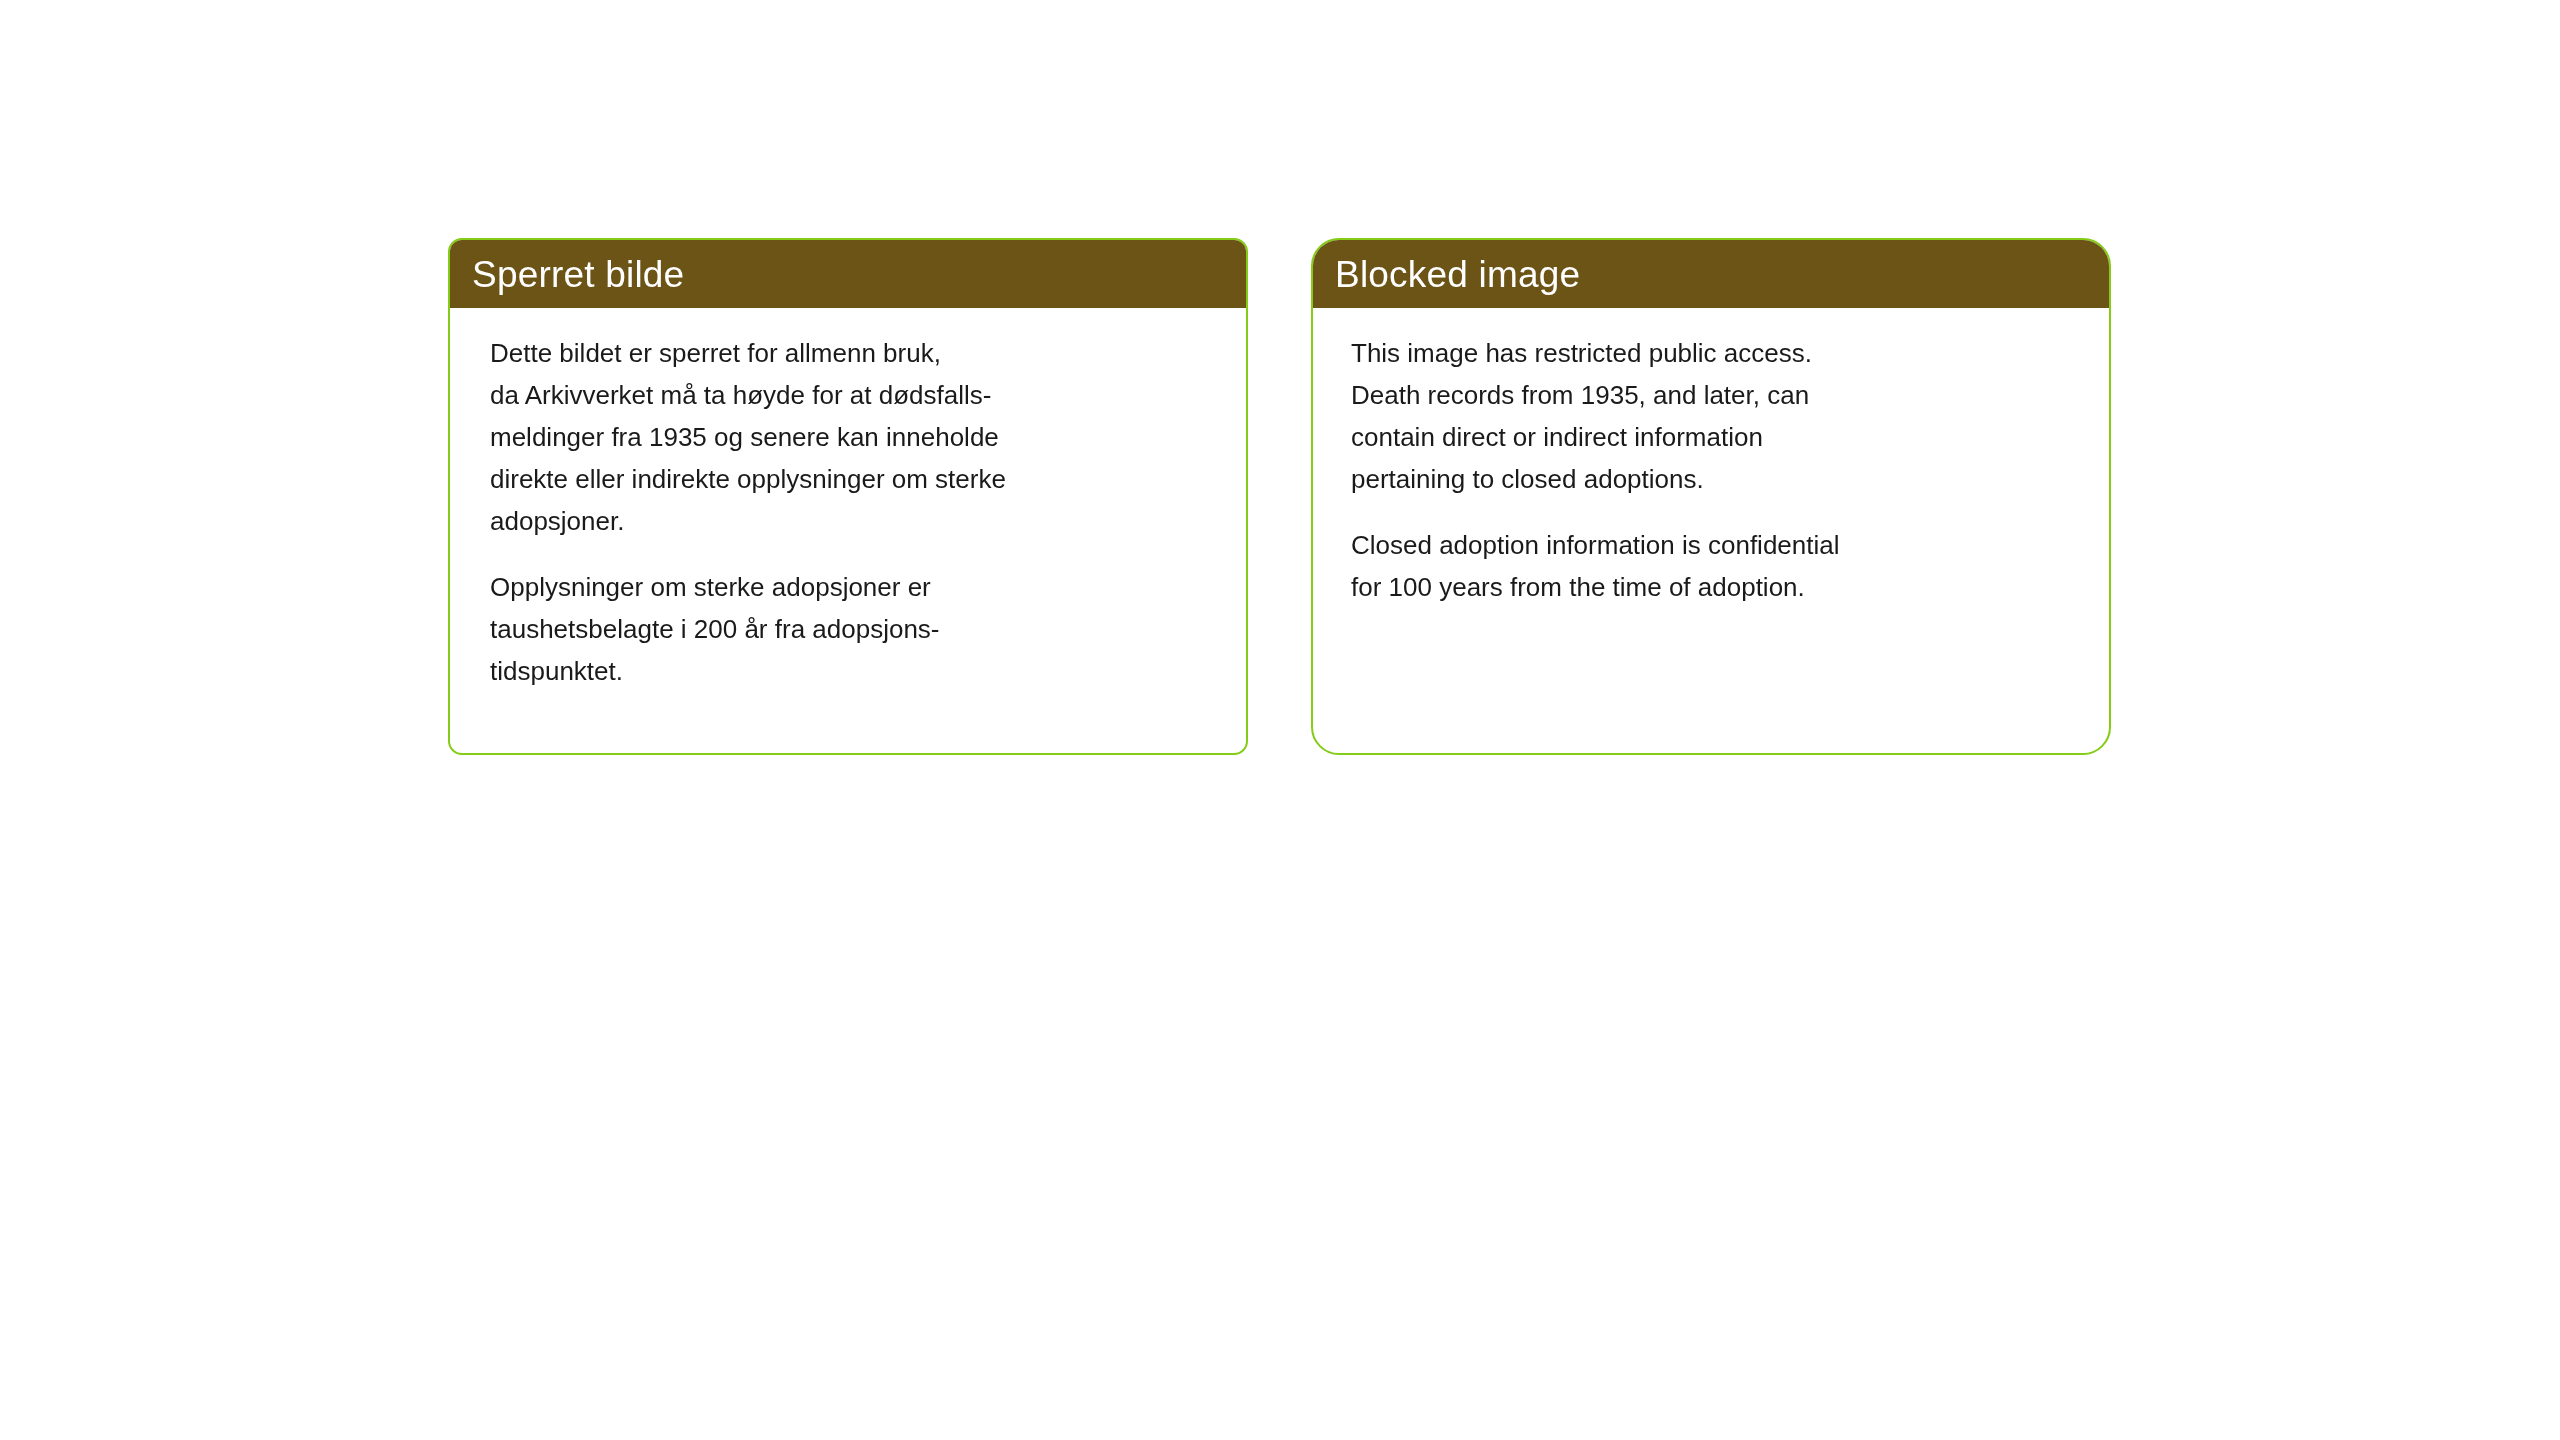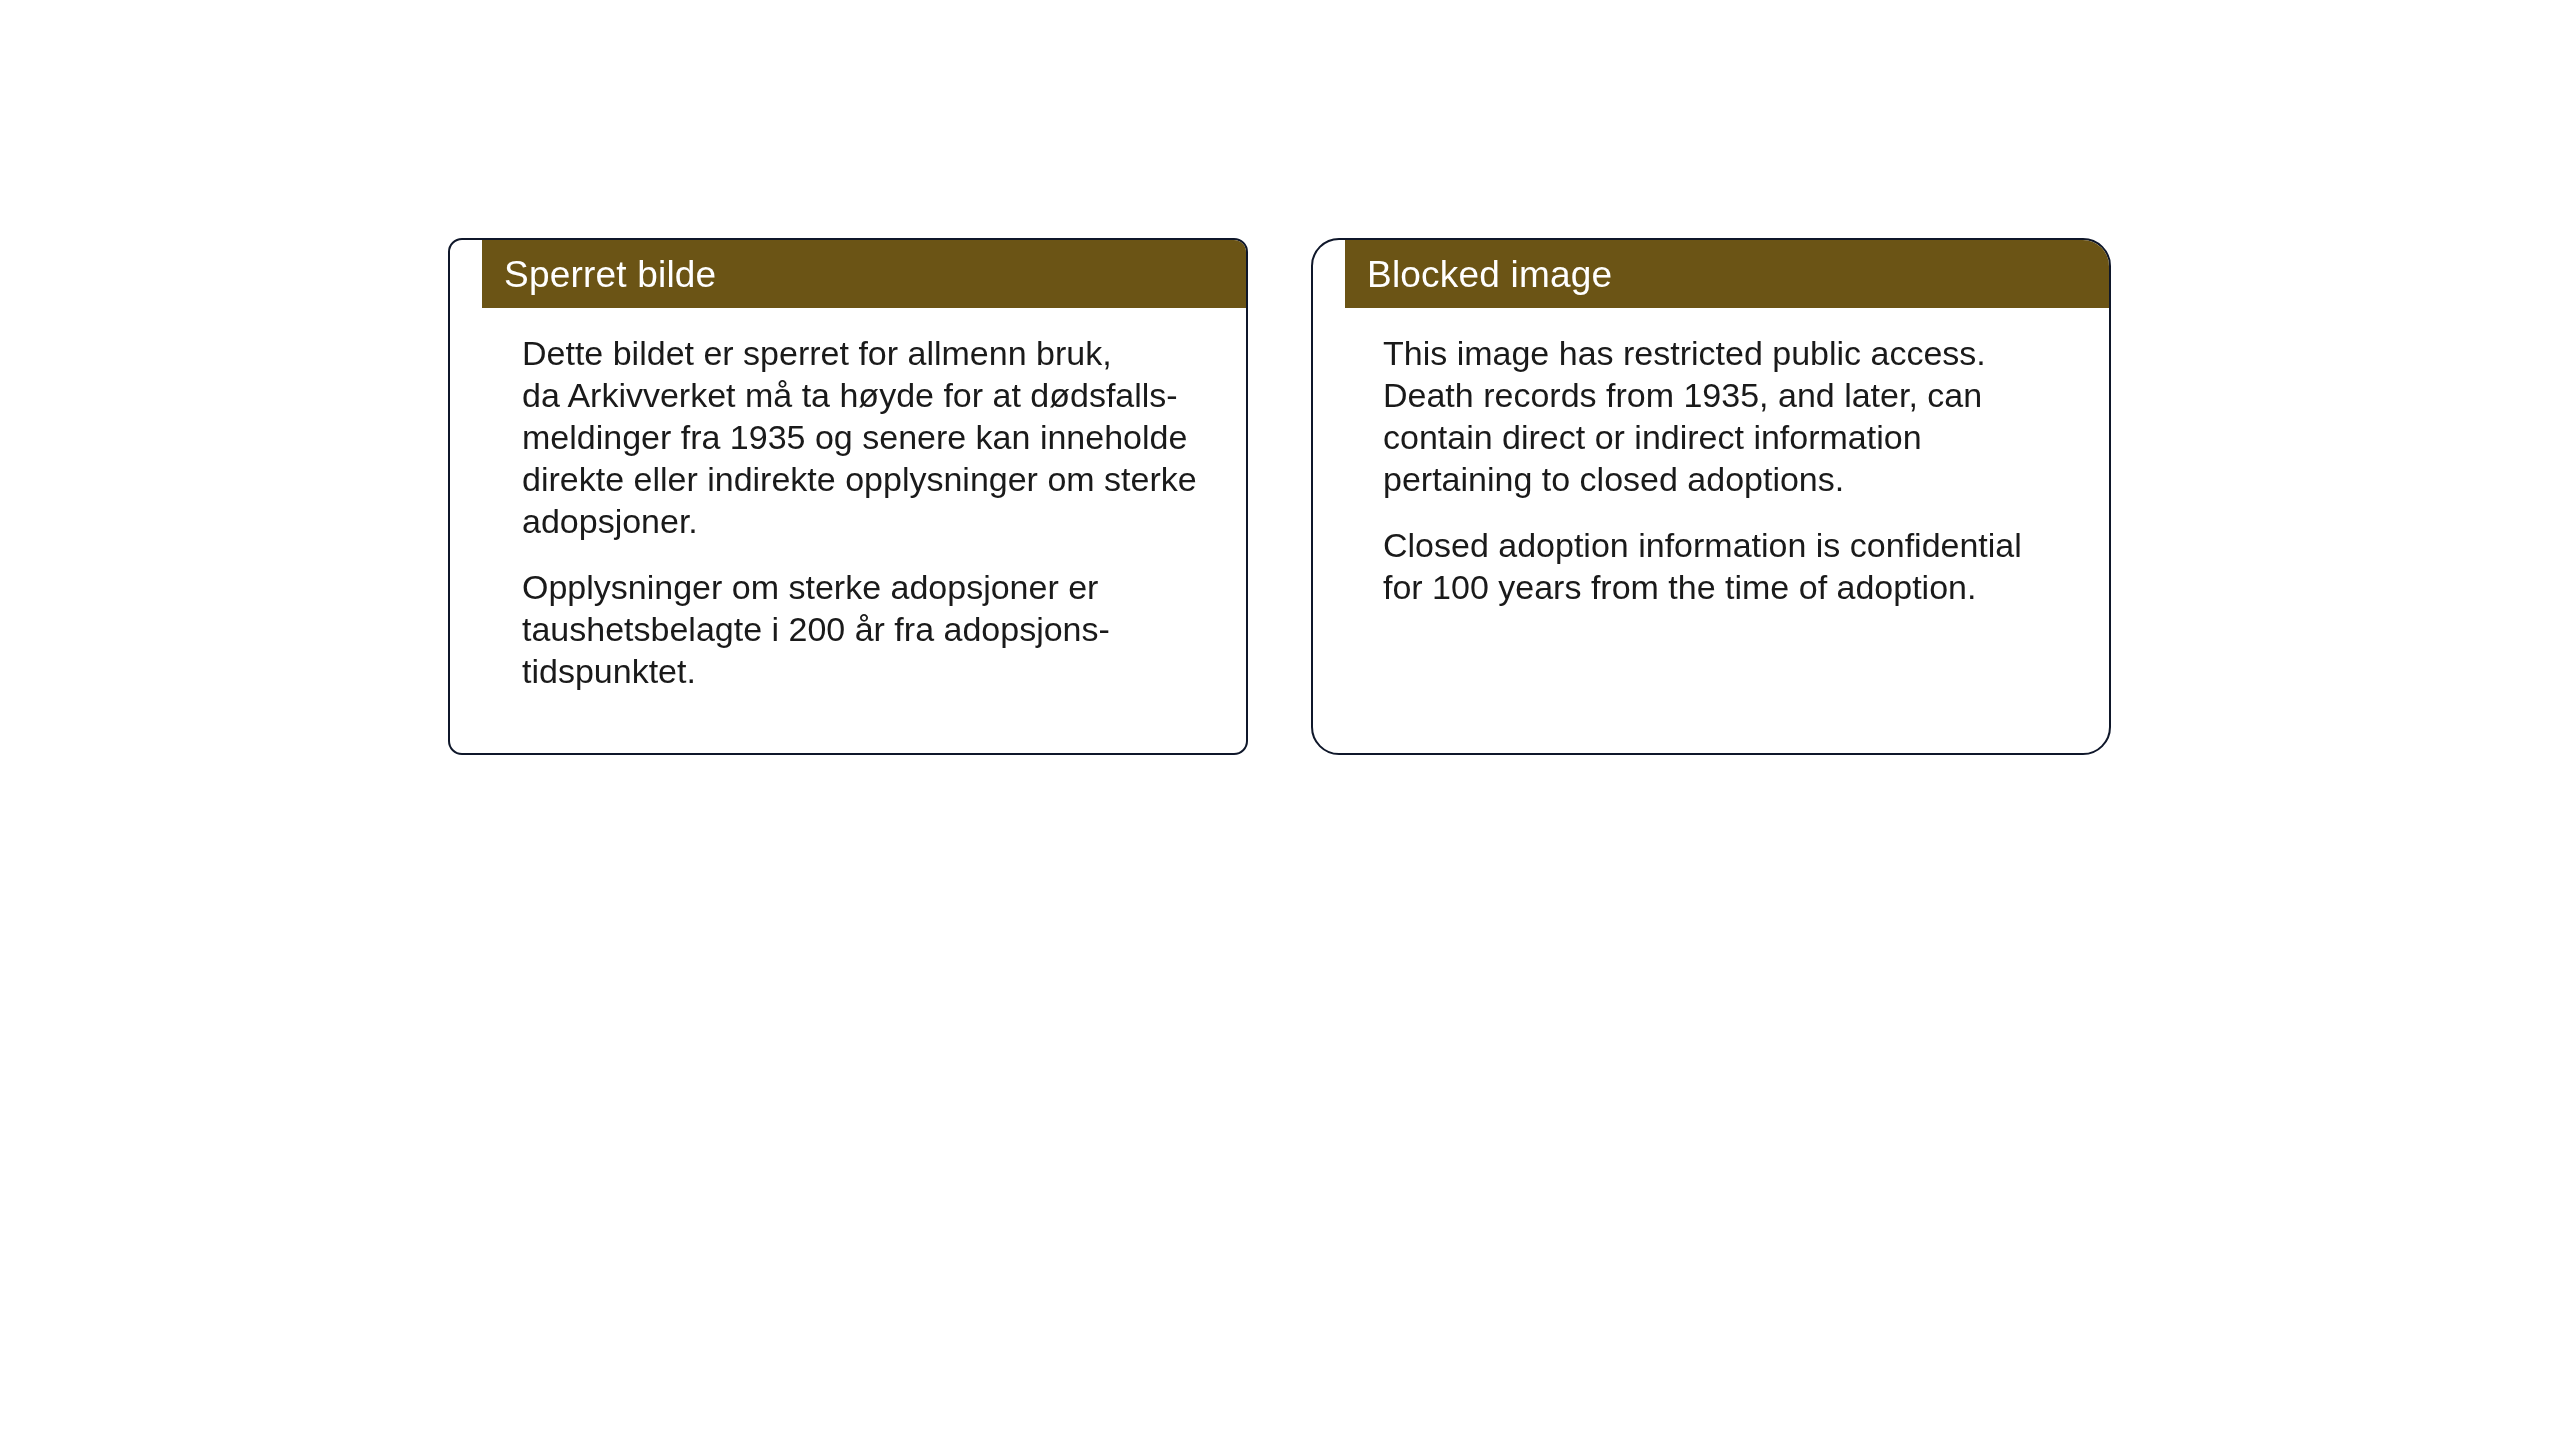--- a/index.html
+++ b/index.html
@@ -15,42 +15,41 @@
   .stage {
     position: relative;
     width: 2560px;
     height: 1440px;
     background: #ffffff;
   }
 
   .panel {
     position: absolute;
     background: #ffffff;
-    border: 2px solid #0f172a;
+    border: 2px solid #84cc16;
     border-radius: 14px;
     box-sizing: border-box;
     overflow: hidden;
-    padding-left: 32px;
   }
 
   .panel-header {
     background: #6b5415;
     color: #ffffff;
     font-size: 37px;
     line-height: 1.0;
     padding: 16px 0 15px 22px;
     letter-spacing: 0.2px;
     font-weight: 400;
     white-space: nowrap;
   }
 
   .panel-body {
     padding: 24px 26px 20px 40px;
     color: #1a1a1a;
-    font-size: 34px;
+    font-size: 26px;
     line-height: 42px;
   }
 
   .panel-body .para {
     margin: 0;
     white-space: pre-line;
   }
 
   .panel-body .para + .para {
     margin-top: 24px;

